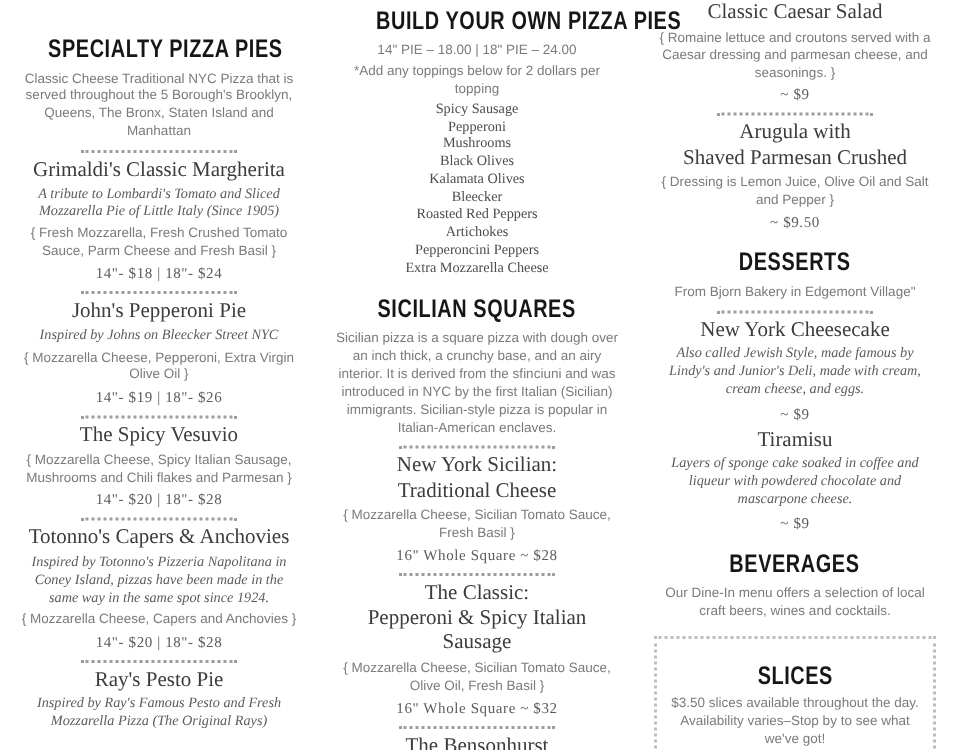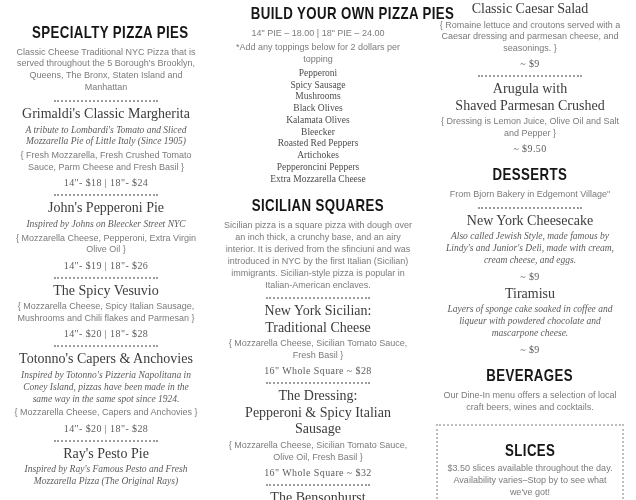--- a/index.html
+++ b/index.html
@@ -112,22 +112,22 @@
 
     </div>
   </div>
 
   <div class="col">
     <div class="h1"><span class="cond">BUILD YOUR OWN PIZZA PIES</span></div>
     <div class="sans-intro">14" PIE – 18.00 | 18" PIE – 24.00</div>
     <div class="sans-intro">*Add any toppings below for 2 dollars per topping</div>
 
     <div class="toppings">
+      <div class="topping">Spicy Sausage</div>
       <div class="topping">Pepperoni</div>
-      <div class="topping">Spicy Sausage</div>
       <div class="topping">Mushrooms</div>
       <div class="topping">Black Olives</div>
       <div class="topping">Kalamata Olives</div>
       <div class="topping">Bleecker</div>
       <div class="topping">Roasted Red Peppers</div>
       <div class="topping">Artichokes</div>
       <div class="topping">Pepperoncini Peppers</div>
       <div class="topping">Extra Mozzarella Cheese</div>
     </div>
 
@@ -140,21 +140,21 @@
         <span>New York Sicilian:</span>
         <span>Traditional Cheese</span>
       </div>
       <div class="ingr">{ Mozzarella Cheese, Sicilian Tomato Sauce, Fresh Basil }</div>
       <div class="price">16" Whole Square ~ $28</div>
     </div>
     <div class="dots"></div>
 
     <div class="item">
       <div class="serif-name">
-        <span>The Dressing:</span>
+        <span>The Classic:</span>
         <span>Pepperoni &amp; Spicy Italian Sausage</span>
       </div>
       <div class="ingr">{ Mozzarella Cheese, Sicilian Tomato Sauce, Olive Oil, Fresh Basil }</div>
       <div class="price">16" Whole Square ~ $32</div>
     </div>
     <div class="dots"></div>
 
     <div class="item">
       <div class="serif-name">
         <span>The Bensonhurst</span>

